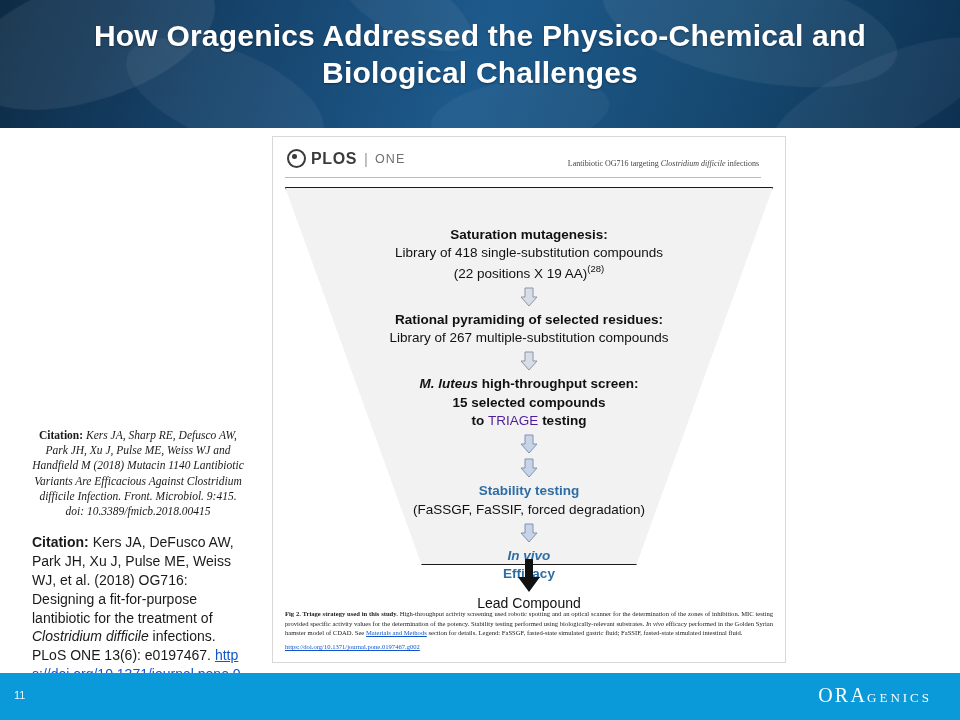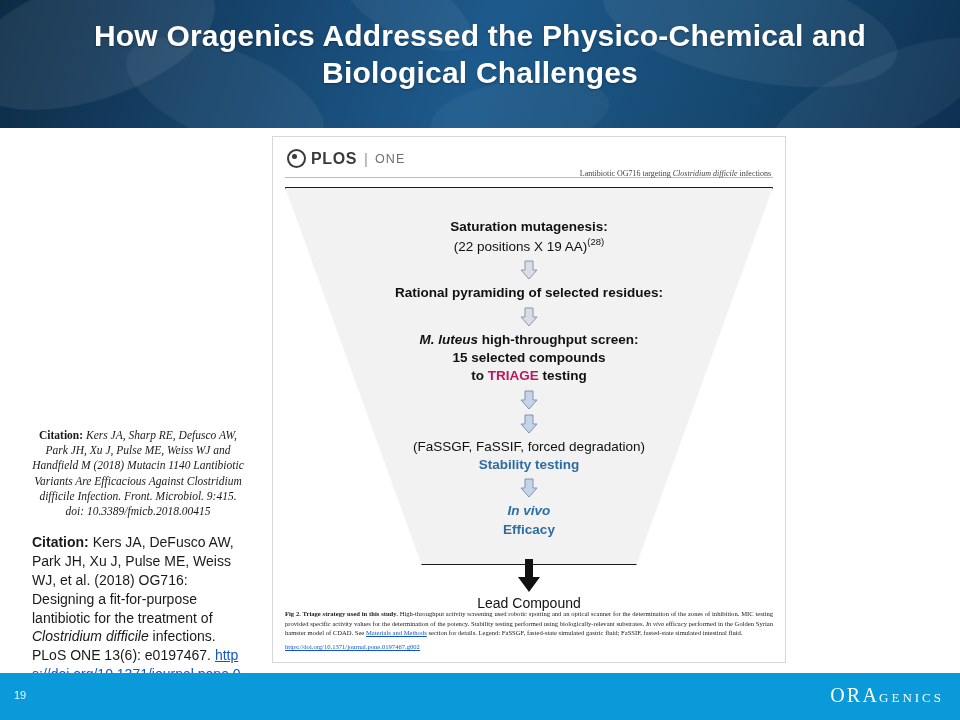--- a/index.html
+++ b/index.html
@@ -95,21 +95,21 @@
     top: 8px;
     width: 512px;
     height: 525px;
     background: #ffffff;
     border: 1px solid #d8d8d8;
   }
   .fig-journal-bar {
     position: relative;
     height: 30px;
     border-bottom: 1px solid #bbbbbb;
-    margin: 10px 12px 0 12px;
+    margin: 10px 24px 0 12px;
   }
   .plos-logo {
     position: absolute;
     left: 2px; top: 2px;
     display: flex;
     align-items: center;
     gap: 5px;
   }
   .plos-mark {
     width: 15px; height: 15px;
@@ -136,21 +136,21 @@
     font-size: 15px;
     margin: 0 2px;
   }
   .plos-one {
     font-size: 12.5px;
     color: #6f6f6f;
     letter-spacing: 1.2px;
   }
   .fig-running-head {
     position: absolute;
-    right: 2px; top: 22px;
+    right: 2px; top: 12px;
     font-size: 8px;
     color: #444444;
     font-family: "Liberation Serif", serif;
     padding-left: 23px;
   }
   .fig-running-head i { font-style: italic; }
 
   
   .funnel-wrap {
     position: absolute;
@@ -163,39 +163,39 @@
     left: 12px; top: 0;
     width: 488px;
     height: 378px;
     background: #f2f2f2;
     border: 1.6px solid #1a1a1a;
     box-sizing: border-box;
     clip-path: polygon(0% 0%, 100% 0%, 72% 100%, 28% 100%);
   }
   .funnel-text {
     position: absolute;
-    left: 0; top: 0;
+    left: 0; top: 8px;
     width: 512px;
     height: 378px;
     text-align: center;
     padding-top: 31px;
     box-sizing: border-box;
   }
   .fline {
     font-family: "Liberation Sans", sans-serif;
     font-size: 13.5px;
     color: #111111;
     line-height: 1.36;
   }
   .fline.bold { font-weight: bold; }
   .fline.blue { color: #2e6da4; font-weight: bold; }
   .fline.blue-i { color: #2e6da4; font-weight: bold; font-style: italic; }
   .fline i { font-style: italic; }
   .sup { font-size: 9.5px; vertical-align: super; }
-  .accent-word { color: #be185d; font-weight: bold; }
+  .accent-word { color: #4c1d95; font-weight: normal; }
   .arrow-svg { display: block; margin: 4px auto; }
 
   .lead-arrow {
     position: absolute;
     left: 50%;
     top: 372px;
     transform: translateX(-50%);
   }
   .lead-label {
     position: absolute;
@@ -241,21 +241,21 @@
     background: #0a9ad9;
   }
   .slide-number {
     position: absolute;
     left: 14px; top: 16px;
     font-size: 11px;
     color: #e7f6fe;
   }
   .brand {
     position: absolute;
-    right: 16px; top: 11px;
+    right: 28px; top: 11px;
     color: #ffffff;
     font-family: "Liberation Serif", serif;
     font-size: 20px;
     letter-spacing: 2.2px;
   }
   .brand .small { font-size: 13px; letter-spacing: 3px; }
 </style>
 </head>
 <body>
 
@@ -296,31 +296,33 @@
         <span>Lantibiotic OG716 targeting </span><i>Clostridium difficile</i><span> infections</span>
       </div>
     </div>
 
     <div class="funnel-wrap">
       <div class="funnel-shape"></div>
       <div class="funnel-text">
 
         <div>
           <div class="fline bold">Saturation mutagenesis:</div>
+          <div class="fline">Library of 418 single-substitution compounds</div>
           <div class="fline">
             <span>(22 positions X 19 AA)</span><span class="sup">(28)</span>
           </div>
         </div>
 
         <svg class="arrow-svg" width="20" height="20" viewBox="0 0 20 20">
           <polygon points="6,1 14,1 14,10 18,10 10,19 2,10 6,10" fill="#d9dde6" stroke="#8a96aa" stroke-width="1"></polygon>
         </svg>
 
         <div>
           <div class="fline bold">Rational pyramiding of selected residues:</div>
+          <div class="fline">Library of 267 multiple-substitution compounds</div>
         </div>
 
         <svg class="arrow-svg" width="20" height="20" viewBox="0 0 20 20">
           <polygon points="6,1 14,1 14,10 18,10 10,19 2,10 6,10" fill="#d9dde6" stroke="#8a96aa" stroke-width="1"></polygon>
         </svg>
 
         <div>
           <div class="fline bold">
             <i>M. luteus</i>&nbsp;high-throughput screen:
           </div>
@@ -333,22 +335,22 @@
         <svg class="arrow-svg" width="20" height="20" viewBox="0 0 20 20">
           <polygon points="6,1 14,1 14,10 18,10 10,19 2,10 6,10" fill="#c7d3e6" stroke="#7f93b3" stroke-width="1"></polygon>
         </svg>
 
 
         <svg class="arrow-svg" width="20" height="20" viewBox="0 0 20 20">
           <polygon points="6,1 14,1 14,10 18,10 10,19 2,10 6,10" fill="#c7d3e6" stroke="#7f93b3" stroke-width="1"></polygon>
         </svg>
 
         <div>
+          <div class="fline blue">Stability testing</div>
           <div class="fline">(FaSSGF, FaSSIF, forced degradation)</div>
-          <div class="fline blue">Stability testing</div>
         </div>
 
         <svg class="arrow-svg" width="20" height="20" viewBox="0 0 20 20">
           <polygon points="6,1 14,1 14,10 18,10 10,19 2,10 6,10" fill="#c7d3e6" stroke="#7f93b3" stroke-width="1"></polygon>
         </svg>
 
         <div>
           <div class="fline blue-i">In vivo</div>
           <div class="fline blue">Efficacy</div>
         </div>
@@ -363,17 +365,17 @@
     </div>
 
     <div class="fig-caption">
       <b>Fig 2. Triage strategy used in this study.</b><span> High-throughput activity screening used robotic spotting and an optical scanner for the determination of the zones of inhibition. MIC testing provided specific activity values for the determination of the potency. Stability testing performed using biologically-relevant substrates. </span><i>In vivo</i><span> efficacy performed in the Golden Syrian hamster model of CDAD. See </span><a class="link" href="#">Materials and Methods</a><span> section for details. Legend: FaSSGF, fasted-state simulated gastric fluid; FaSSIF, fasted-state simulated intestinal fluid.</span>
     </div>
     <a class="fig-doi" href="#">https://doi.org/10.1371/journal.pone.0197467.g002</a>
   </div>
 </div>
 
 <div class="footer">
-  <div class="slide-number">19</div>
+  <div class="slide-number">11</div>
   <div class="brand">
     <span>ORA</span><span class="small">GENICS</span>
   </div>
 </div>
 
 </body></html>

